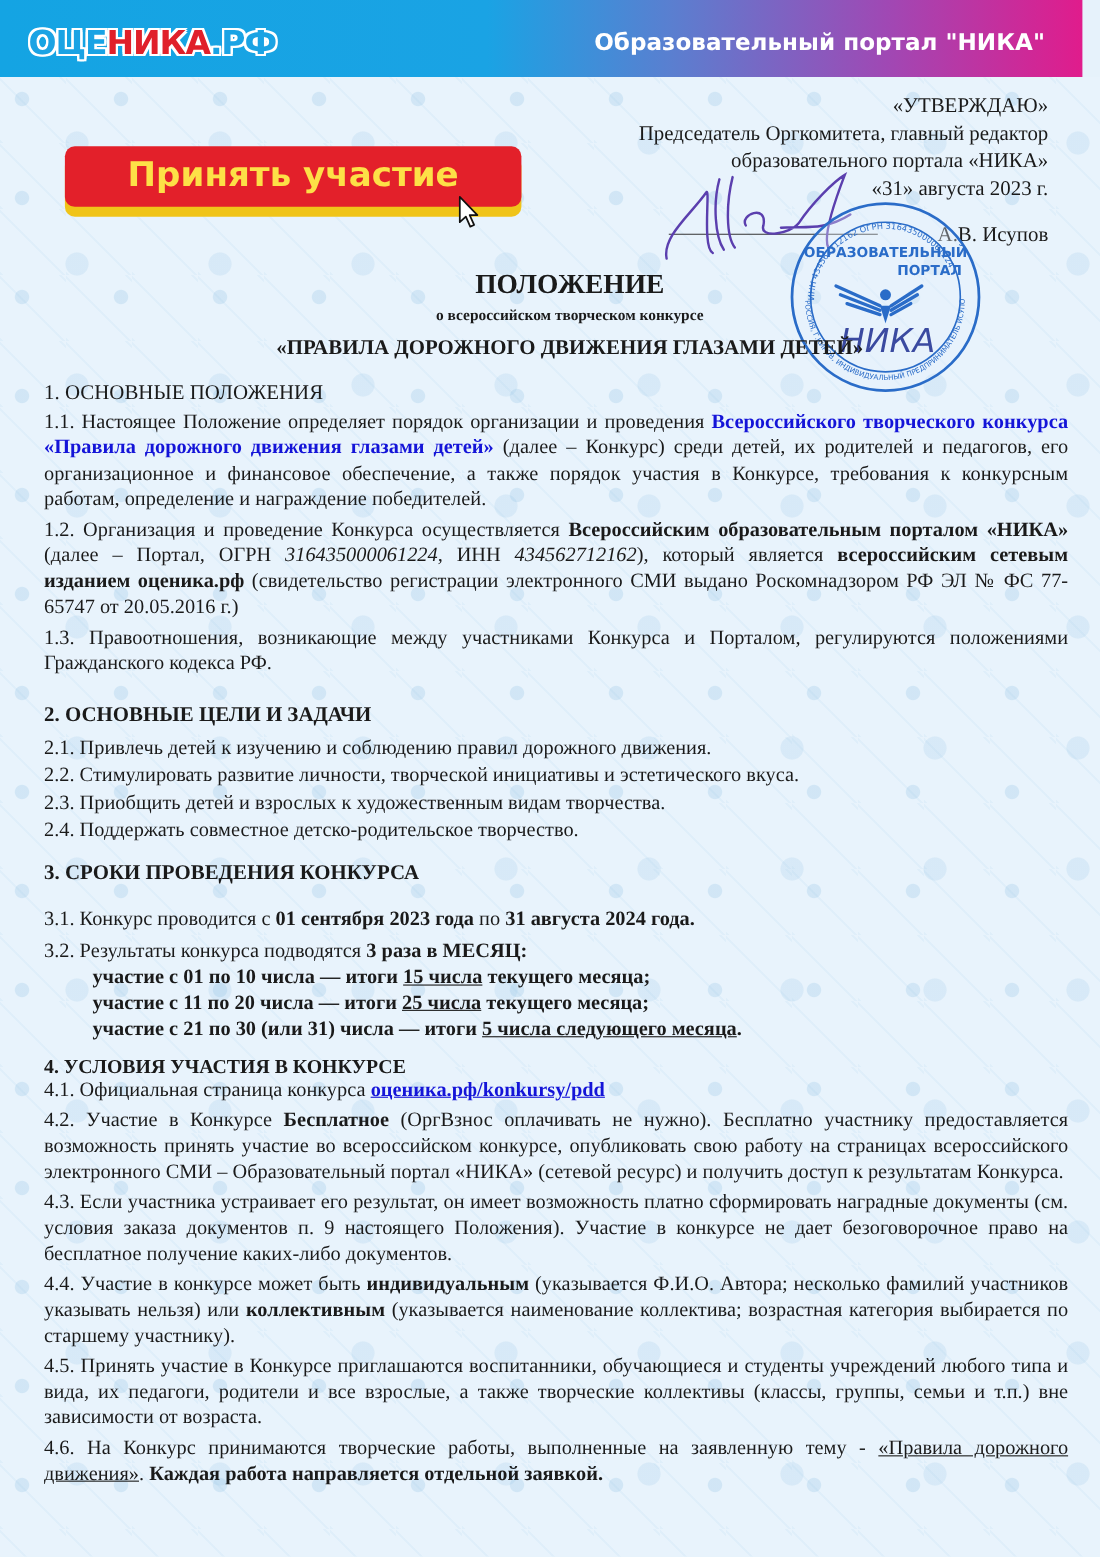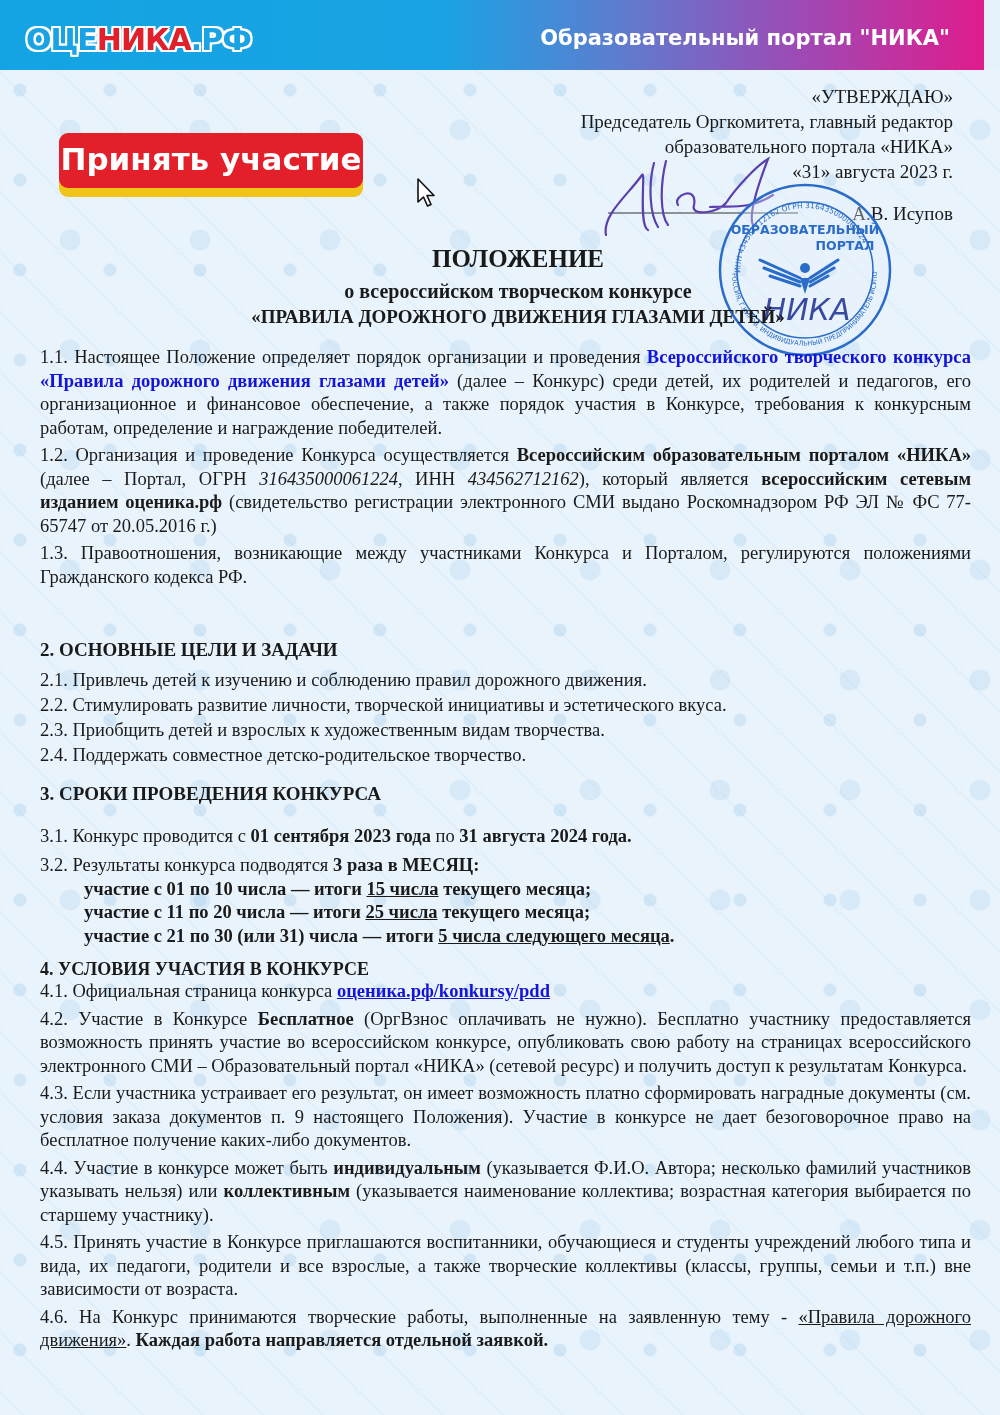--- a/index.html
+++ b/index.html
@@ -31,41 +31,41 @@
     -webkit-text-stroke:0;
     text-shadow: 2px 0 #fff,-2px 0 #fff,0 2px #fff,0 -2px #fff,2px 2px #fff,-2px -2px #fff,2px -2px #fff,-2px 2px #fff;
   }
   .logo .red { color:#e0202a; }
   .portal-title {
     position:absolute; right:34px; top:26px;
     font-family:"DejaVu Sans", sans-serif; font-weight:bold; font-size:21px; color:#fff;
   }
   .content { position:absolute; inset:0; z-index:3; }
   .cta {
-    position:absolute; left:59px; top:133px; width:304px; height:55px;
+    position:absolute; left:59px; top:133px; width:415px; height:55px;
     background:#e3202a; border-radius:9px;
     box-shadow:0 9px 0 #f0c419;
-    color:#ffffff; font-family:"DejaVu Sans", sans-serif; font-weight:bold; font-size:31px;
+    color:#fde047; font-family:"DejaVu Sans", sans-serif; font-weight:bold; font-size:31px;
     display:flex; align-items:center; justify-content:center; cursor:pointer;
     padding-bottom:4px; box-sizing:border-box;
   }
   .cursor-icon { position:absolute; left:416px; top:178px; width:22px; height:30px; }
   .approve {
     position:absolute; right:47px; top:84px; text-align:right;
     font-size:19px; line-height:25px;
   }
   .approve div { white-space:nowrap; }
   .approve .name { margin-top:17px; }
   .signature { position:absolute; left:598px; top:155px; width:210px; height:90px; }
   .stamp { position:absolute; left:712px; top:178px; width:185px; height:180px; }
   .doc-title {
     position:absolute; left:0; width:940px; text-align:center; font-weight:bold;padding-left:48px;
   }
   .t1 { top:245px; font-size:25px; }
-  .t2 { top:280px; font-size:20px; }
+  .t2 { top:280px; font-size:14px; }
   .t3 { top:306px; font-size:19px; }
   .body-text {
     position:absolute; left:40px; width:931px; font-size:18.5px; line-height:23.5px;
     text-align:justify;
   }
   .body-text p { margin:0; }
   .blue { color:#1414d8; font-weight:bold; }
   .b { font-weight:bold; }
   .i { font-style:italic; }
   .u { text-decoration:underline; }
@@ -120,20 +120,21 @@
     <circle cx="93" cy="90" r="5" fill="#2a6cc8"></circle>
     <path d="M88 100 L93 116 L98 100" fill="#2a6cc8"></path>
     <text x="95" y="142" text-anchor="middle" font-family="DejaVu Sans, sans-serif" font-style="italic" font-size="30" fill="#3a4aa0">НИКА</text>
   </svg>
 
   <div class="doc-title t1">ПОЛОЖЕНИЕ</div>
   <div class="doc-title t2">о всероссийском творческом конкурсе</div>
   <div class="doc-title t3">«ПРАВИЛА ДОРОЖНОГО ДВИЖЕНИЯ ГЛАЗАМИ ДЕТЕЙ»</div>
 
   <div class="body-text" style="top:346px;">
+    <p style="font-size:19px;margin-bottom:3px;">1.  ОСНОВНЫЕ ПОЛОЖЕНИЯ</p>
     <p style="margin-bottom:4px;">
       <span>1.1. Настоящее Положение определяет порядок организации и проведения </span><span class="blue">Всероссийского творческого конкурса «Правила дорожного движения глазами детей»</span><span> (далее  – Конкурс) среди детей, их родителей и педагогов, его организационное и финансовое обеспечение, а также порядок участия в Конкурсе, требования к конкурсным работам, определение и награждение победителей.</span>
     </p>
     <p style="margin-bottom:4px;">
       <span>1.2. Организация и проведение Конкурса осуществляется </span><span class="b">Всероссийским образовательным порталом «НИКА»</span><span> (далее – Портал, ОГРН </span><span class="i">316435000061224</span><span>, ИНН </span><span class="i">434562712162</span><span>), который является </span><span class="b">всероссийским сетевым изданием оценика.рф</span><span> (свидетельство регистрации электронного СМИ выдано Роскомнадзором РФ ЭЛ № ФС 77-65747 от 20.05.2016 г.)</span>
     </p>
     <p>1.3. Правоотношения, возникающие между участниками Конкурса и Порталом, регулируются положениями Гражданского кодекса РФ.</p>
   </div>
 
   <div class="body-text" style="top:638px;">

